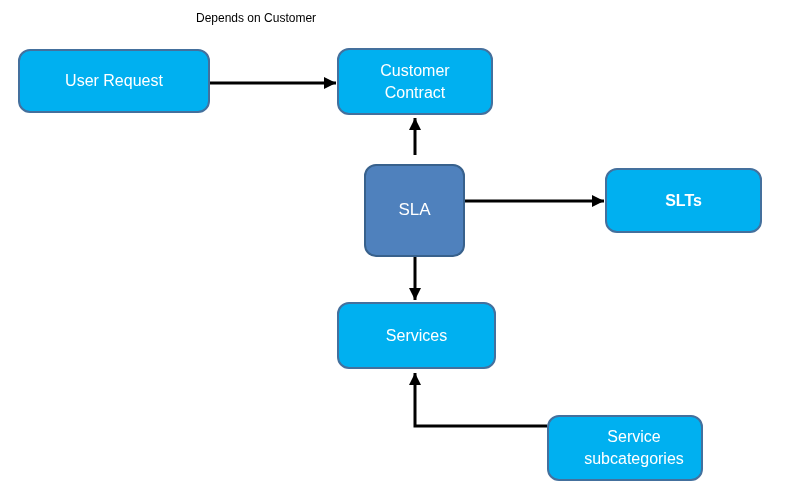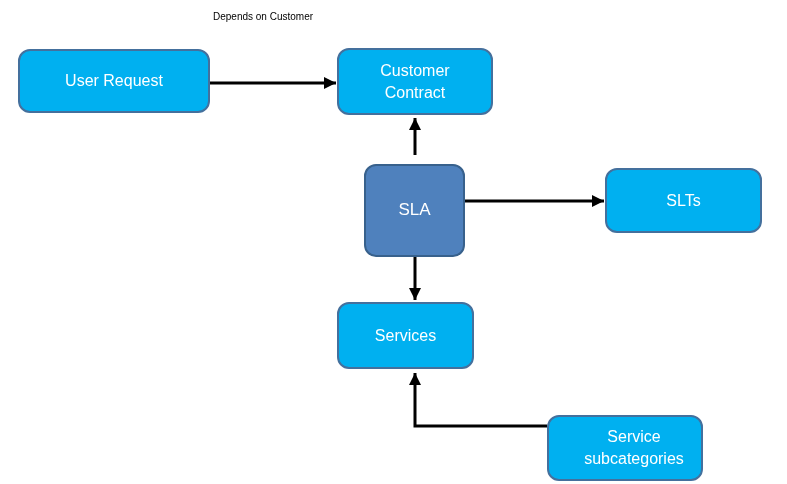--- a/index.html
+++ b/index.html
@@ -15,22 +15,22 @@
   html,body{margin:0;padding:0;background:#fff;}
   .canvas{
     position:relative;
     width:787px;height:484px;
     background:var(--canvas-bg);
     font-family:"Liberation Sans","DejaVu Sans",sans-serif;
     overflow:hidden;
   }
   .edges{position:absolute;left:0;top:0;width:787px;height:484px;}
   .note{
-    position:absolute;left:213px;top:11px;
-    font-size:10px;color:var(--note-text);
+    position:absolute;left:196px;top:11px;
+    font-size:12px;color:var(--note-text);
     white-space:nowrap;
   }
   .node{
     position:absolute;
     box-sizing:border-box;
     display:flex;align-items:center;justify-content:center;
     text-align:center;
     background:var(--node-fill);
     border:2px solid var(--node-border);
     border-radius:12px;
@@ -38,22 +38,22 @@
     font-size:16px;line-height:1.35;
   }
   .node.sla{
     background:var(--sla-fill);
     border-color:var(--sla-border);
     font-size:17px;
   }
   .node-user-request     {left:18px;  top:49px;  width:192px; height:64px;justify-content:center;}
   .node-customer-contract{left:337px; top:48px;  width:156px; height:67px;}
   .node-sla              {left:364px; top:164px; width:101px; height:93px;}
-  .node-slts             {left:605px; top:168px; width:157px; height:65px;}
-  .node-services         {left:337px; top:302px; width:137px; height:67px;}
+  .node-slts             {left:605px; top:168px; width:157px; height:65px;font-weight:bold;}
+  .node-services         {left:337px; top:302px; width:159px; height:67px;}
   .node-service-subcats  {left:547px; top:415px; width:156px; height:66px;padding-left:18px;}
   .node .lbl{display:block;padding:0 10px;}
   .node-customer-contract .lbl{max-width:110px;}
   .node-service-subcats  .lbl{max-width:125px;}
 </style>
 </head>
 <body>
 
 <div class="canvas">
 

